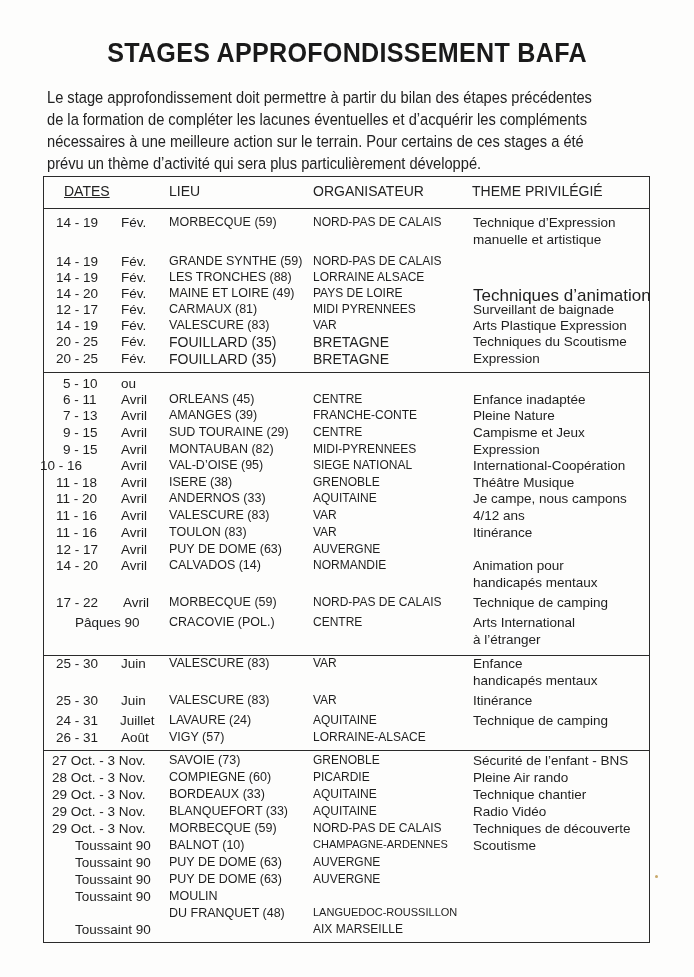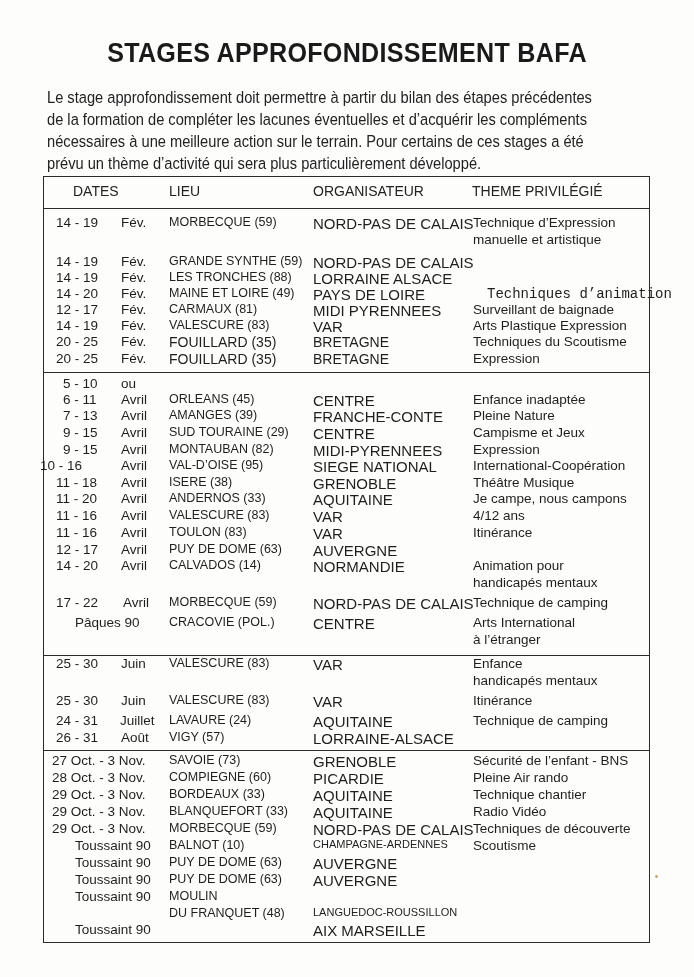--- a/index.html
+++ b/index.html
@@ -21,42 +21,42 @@
   .box {
     position: absolute; left: 43px; top: 176px; width: 607px; height: 767px;
     border: 1.5px solid #2a2a2a; box-sizing: border-box;
   }
   .hline { position: absolute; left: 43px; width: 607px; height: 0; border-top: 1.5px solid #2a2a2a; }
   .row { position: absolute; left: 0; width: 694px; height: 17px; }
   .c { position: absolute; white-space: nowrap; }
   .hdr { font-size: 14px; color: #222; top: 0; }
   .d1 { font-size: 13.5px; }
   .lieu { font-size: 12.5px; }
-  .org { font-size: 15px; }
+  .org { font-size: 12px; }
   .theme { font-size: 13.5px; }
   .big { font-size: 14px; }
   .small { font-size: 11px; }
   .fold-mark { position: absolute; left: 655px; top: 875px; width: 3px; height: 3px; background: #c9a96b; border-radius: 50%; }
 </style>
 </head>
 <body>
 
 <div class="title">STAGES APPROFONDISSEMENT BAFA</div>
 
 <div class="intro">
   <div>Le stage approfondissement doit permettre à partir du bilan des étapes précédentes</div>
   <div>de la formation de compléter les lacunes éventuelles et d’acquérir les compléments</div>
   <div>nécessaires à une meilleure action sur le terrain. Pour certains de ces stages a été</div>
   <div>prévu un thème d’activité qui sera plus particulièrement développé.</div>
 </div>
 
 <div class="box"></div>
 
 <div class="row" style="top:183px;">
-  <span class="c hdr" style="left:73px;">DATES</span>
+  <span class="c hdr" style="left:64px;text-decoration:underline;">DATES</span>
   <span class="c hdr" style="left:169px;">LIEU</span>
   <span class="c hdr" style="left:313px;">ORGANISATEUR</span>
   <span class="c hdr" style="left:472px;">THEME PRIVILÉGIÉ</span>
 </div>
 
 <div id="dividers">
     <div class="hline" style="top: 208px;"></div>
     <div class="hline" style="top: 372px;"></div>
     <div class="hline" style="top: 655px;"></div>
     <div class="hline" style="top: 750px;"></div>
@@ -88,21 +88,21 @@
       <span class="c d1" style="left: 121px;">Fév.</span>
       <span class="c lieu" style="left: 169px;">LES TRONCHES (88)</span>
       <span class="c org" style="left: 313px;">LORRAINE ALSACE</span>
       <span class="c theme" style="left: 473px;"></span>
     </div>
     <div class="row" style="top: 286px;">
       <span class="c d1" style="left: 56px;">14 - 20</span>
       <span class="c d1" style="left: 121px;">Fév.</span>
       <span class="c lieu" style="left: 169px;">MAINE ET LOIRE (49)</span>
       <span class="c org" style="left: 313px;">PAYS DE LOIRE</span>
-      <span class="c theme " style="left: 487px; font-size: 14px; font-family: Liberation Mono, monospace;">Techniques d’animation</span>
+      <span class="c theme " style="left: 473px; font-size: 17px;">Techniques d’animation</span>
     </div>
     <div class="row" style="top: 302px;">
       <span class="c d1" style="left: 56px;">12 - 17</span>
       <span class="c d1" style="left: 121px;">Fév.</span>
       <span class="c lieu" style="left: 169px;">CARMAUX (81)</span>
       <span class="c org" style="left: 313px;">MIDI PYRENNEES</span>
       <span class="c theme" style="left: 473px;">Surveillant de baignade</span>
     </div>
     <div class="row" style="top: 318px;">
       <span class="c d1" style="left: 56px;">14 - 19</span>

